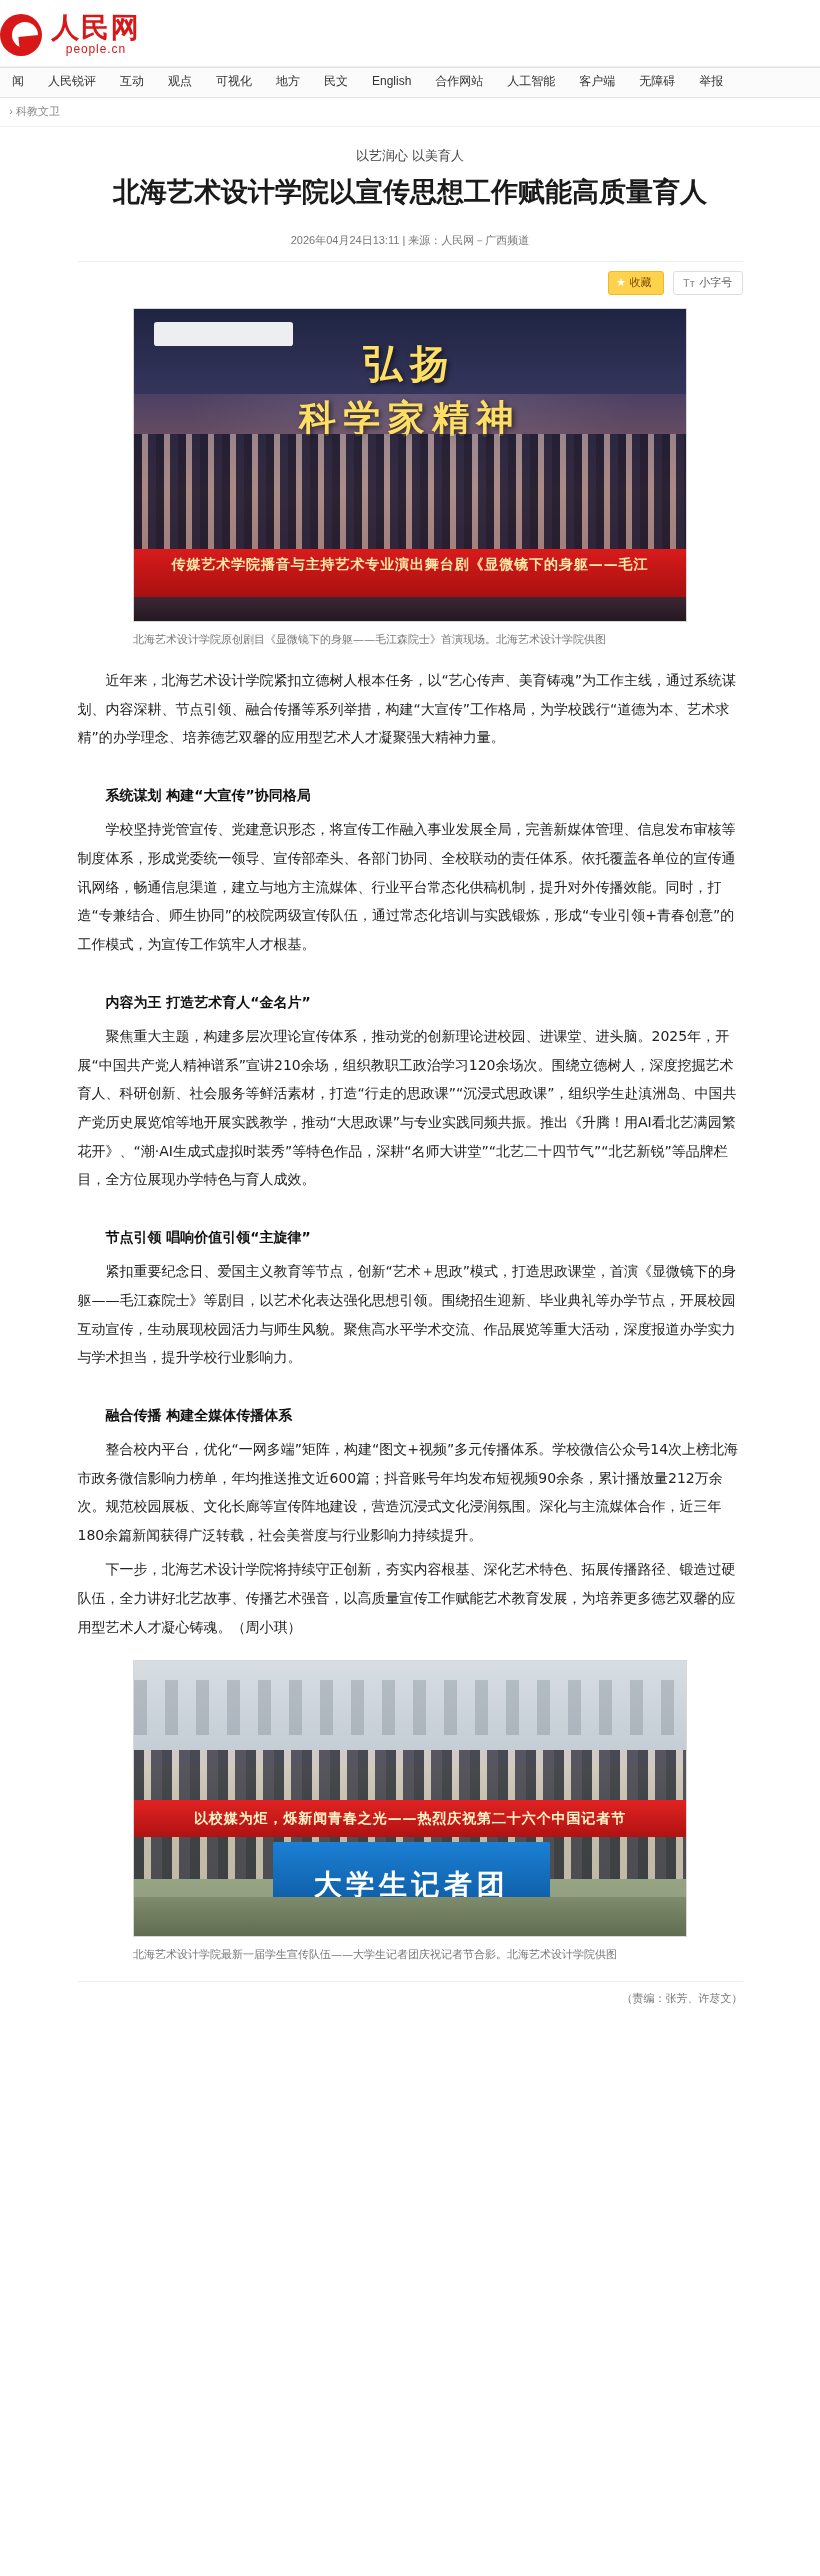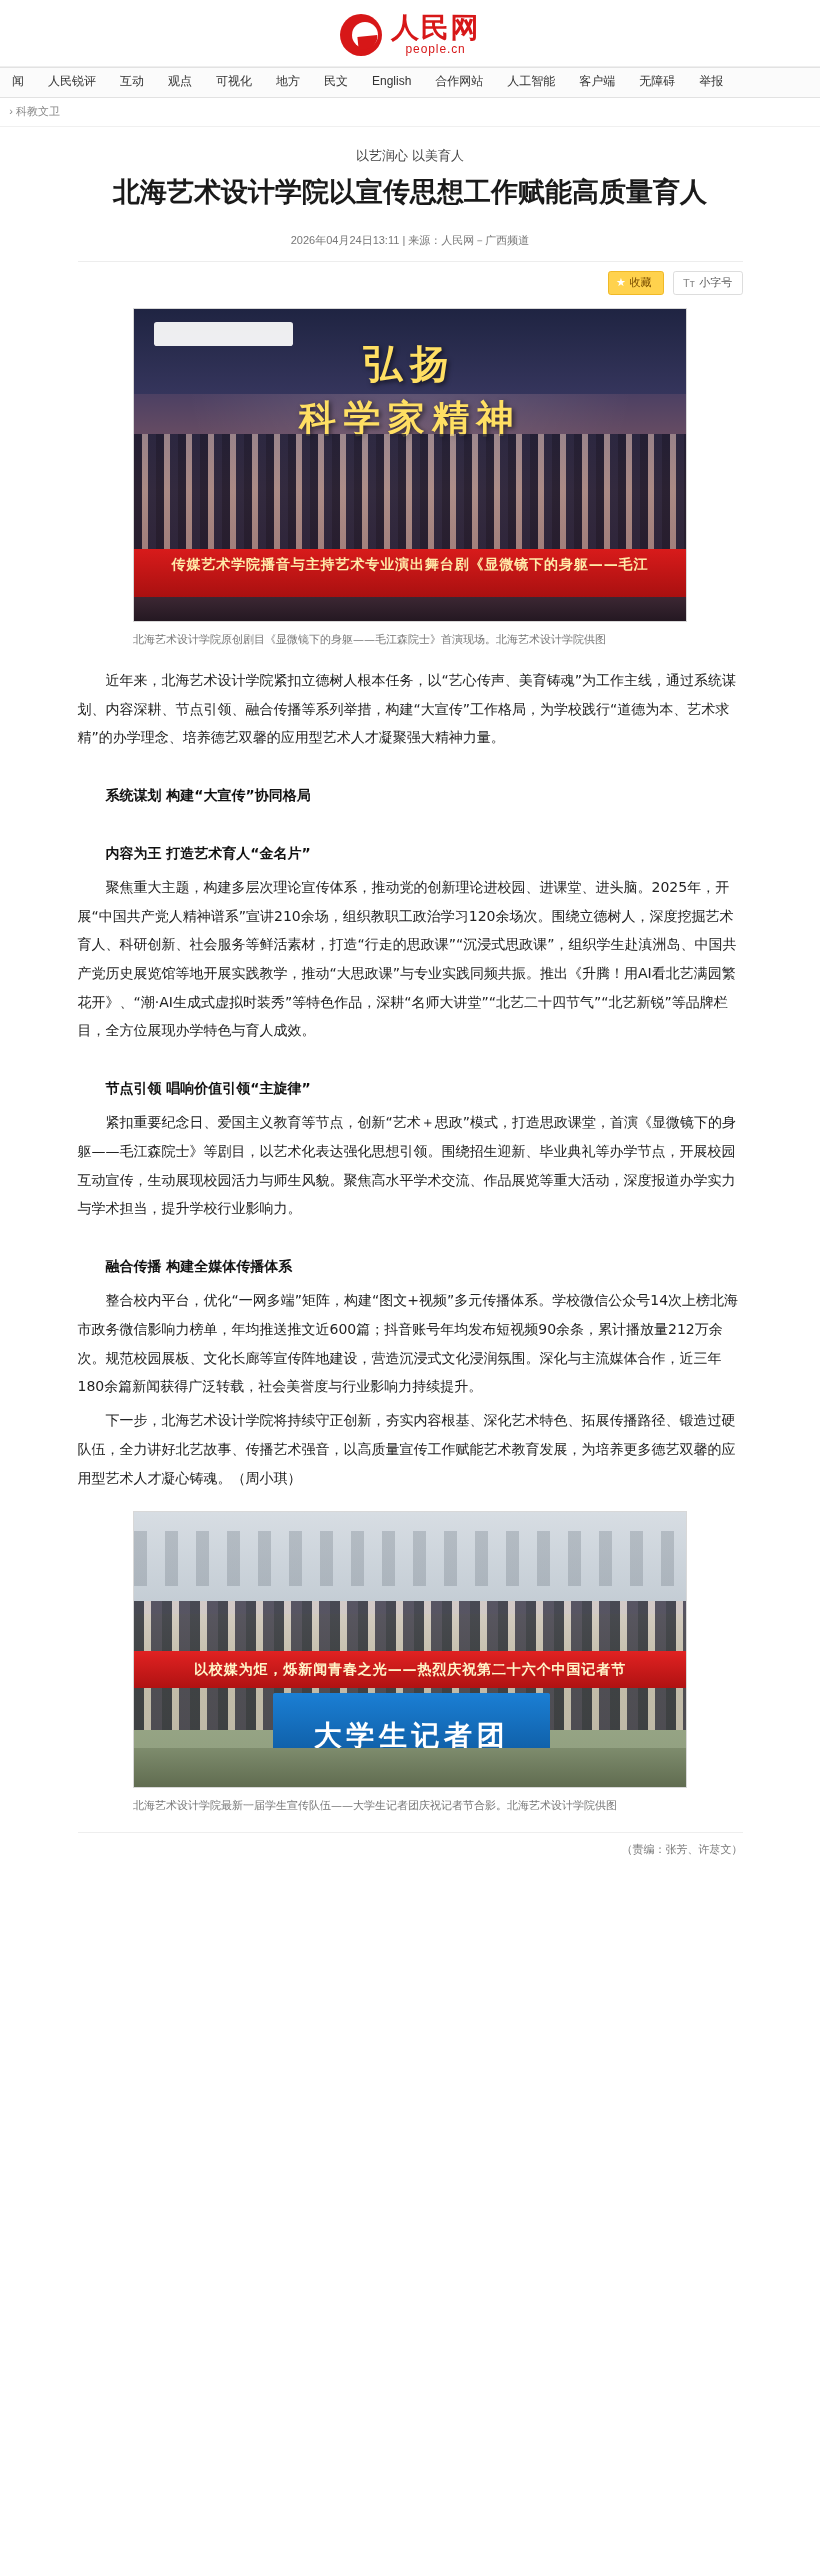--- a/index.html
+++ b/index.html
@@ -13,21 +13,20 @@
     width: 820px;
     position: relative;
   }
 
   
   .logo-bar {
     width: 100%;
     background: #ffffff;
     padding: 13px 0 9.2px 0;
     display: flex;
-    justify-content: center;
     align-items: center;
     border-bottom: 0.9px solid #efefef;
   }
   .logo-wrap {
     display: flex;
     align-items: center;
     gap: 9.2px;
   }
   .logo-mark {
     width: 42px;
@@ -401,20 +400,21 @@
       <div class="crowd"></div>
       <div class="red-banner">传媒艺术学院播音与主持艺术专业演出舞台剧《显微镜下的身躯——毛江</div>
       <div class="floor"></div>
     </div>
     <figcaption>北海艺术设计学院原创剧目《显微镜下的身躯——毛江森院士》首演现场。北海艺术设计学院供图</figcaption>
   </figure>
 
   <div class="body-text">
     <p>近年来，北海艺术设计学院紧扣立德树人根本任务，以“艺心传声、美育铸魂”为工作主线，通过系统谋划、内容深耕、节点引领、融合传播等系列举措，构建“大宣传”工作格局，为学校践行“道德为本、艺术求精”的办学理念、培养德艺双馨的应用型艺术人才凝聚强大精神力量。</p>
     <p class="sub-head">系统谋划 构建“大宣传”协同格局</p>
+    <p>学校坚持党管宣传、党建意识形态，将宣传工作融入事业发展全局，完善新媒体管理、信息发布审核等制度体系，形成党委统一领导、宣传部牵头、各部门协同、全校联动的责任体系。依托覆盖各单位的宣传通讯网络，畅通信息渠道，建立与地方主流媒体、行业平台常态化供稿机制，提升对外传播效能。同时，打造“专兼结合、师生协同”的校院两级宣传队伍，通过常态化培训与实践锻炼，形成“专业引领+青春创意”的工作模式，为宣传工作筑牢人才根基。</p>
     <p class="sub-head">内容为王 打造艺术育人“金名片”</p>
     <p>聚焦重大主题，构建多层次理论宣传体系，推动党的创新理论进校园、进课堂、进头脑。2025年，开展“中国共产党人精神谱系”宣讲210余场，组织教职工政治学习120余场次。围绕立德树人，深度挖掘艺术育人、科研创新、社会服务等鲜活素材，打造“行走的思政课”“沉浸式思政课”，组织学生赴滇洲岛、中国共产党历史展览馆等地开展实践教学，推动“大思政课”与专业实践同频共振。推出《升腾！用AI看北艺满园繁花开》、“潮·AI生成式虚拟时装秀”等特色作品，深耕“名师大讲堂”“北艺二十四节气”“北艺新锐”等品牌栏目，全方位展现办学特色与育人成效。</p>
     <p class="sub-head">节点引领 唱响价值引领“主旋律”</p>
     <p>紧扣重要纪念日、爱国主义教育等节点，创新“艺术＋思政”模式，打造思政课堂，首演《显微镜下的身躯——毛江森院士》等剧目，以艺术化表达强化思想引领。围绕招生迎新、毕业典礼等办学节点，开展校园互动宣传，生动展现校园活力与师生风貌。聚焦高水平学术交流、作品展览等重大活动，深度报道办学实力与学术担当，提升学校行业影响力。</p>
     <p class="sub-head">融合传播 构建全媒体传播体系</p>
     <p>整合校内平台，优化“一网多端”矩阵，构建“图文+视频”多元传播体系。学校微信公众号14次上榜北海市政务微信影响力榜单，年均推送推文近600篇；抖音账号年均发布短视频90余条，累计播放量212万余次。规范校园展板、文化长廊等宣传阵地建设，营造沉浸式文化浸润氛围。深化与主流媒体合作，近三年180余篇新闻获得广泛转载，社会美誉度与行业影响力持续提升。</p>
     <p>下一步，北海艺术设计学院将持续守正创新，夯实内容根基、深化艺术特色、拓展传播路径、锻造过硬队伍，全力讲好北艺故事、传播艺术强音，以高质量宣传工作赋能艺术教育发展，为培养更多德艺双馨的应用型艺术人才凝心铸魂。（周小琪）</p>
   </div>
 
   <figure style="margin-top:19px;">

